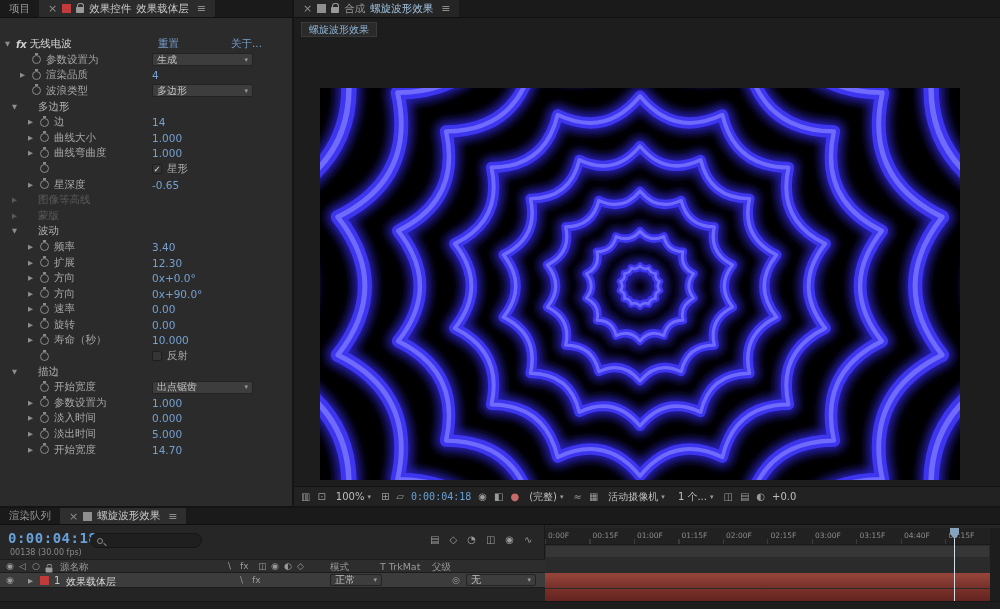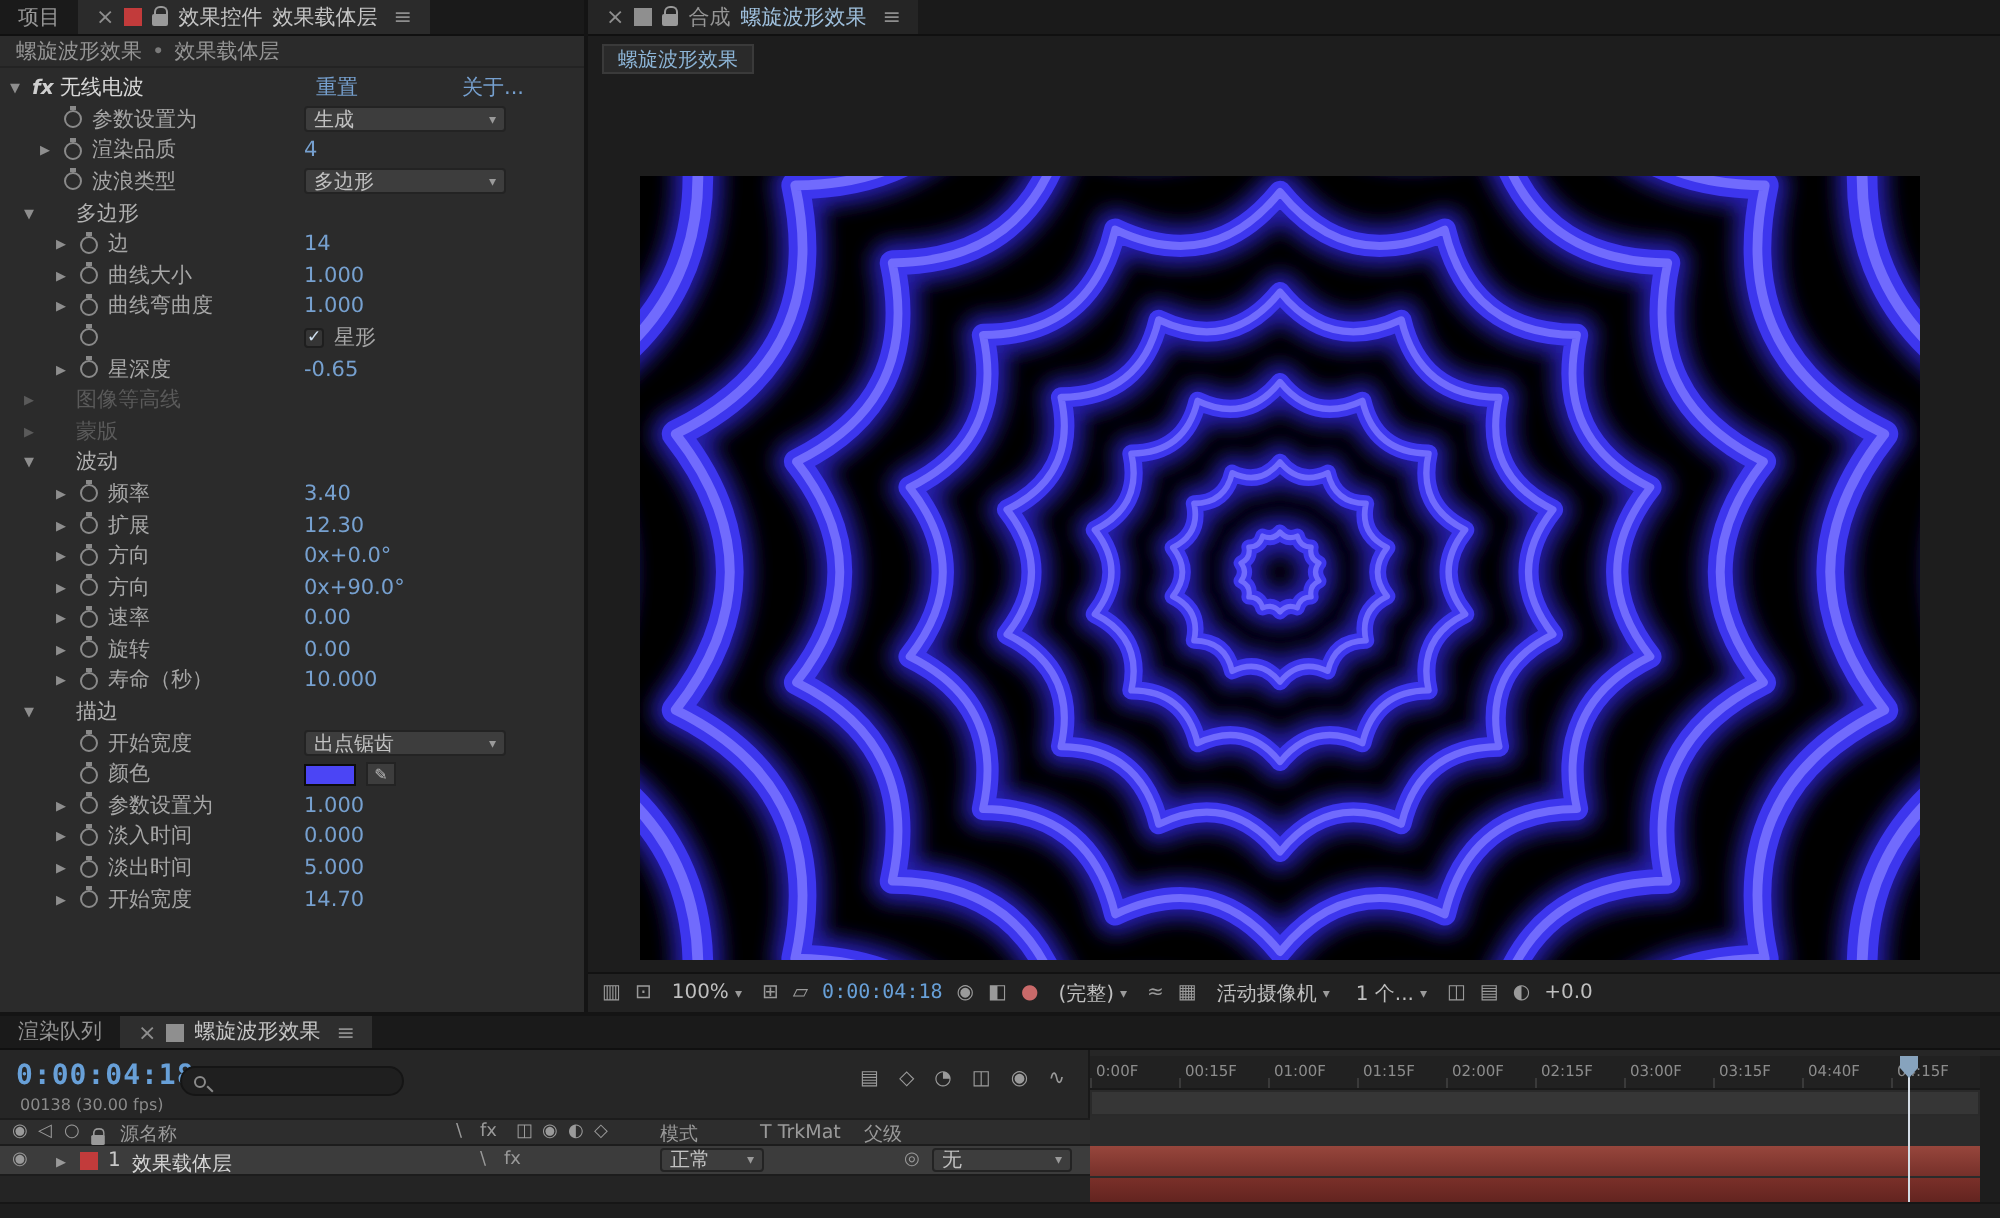--- a/index.html
+++ b/index.html
@@ -130,23 +130,20 @@
       </div>
       <div class="tab active">
         <span class="close">×</span>
         <span class="chip red"></span>
         <span class="lock-icon"></span>
         <span class="ttl">效果控件</span>
         <span class="ttl2">效果载体层</span>
         <span class="menu">≡</span>
       </div>
     </div>
-    <div class="breadcrumb">
-      <span>螺旋波形效果</span><span class="sep">•</span><span>效果载体层</span>
-    </div>
     <div class="effect-header">
       <span class="exp">▼</span>
       <span class="fxbadge">fx</span>
       <span class="fxname">无线电波</span>
       <span class="reset">重置</span>
       <span class="about">关于...</span>
     </div>
     <div id="effect-rows">
         <div class="prow">
           <span class="ind i1"></span>
@@ -307,46 +304,46 @@
         </div>
         <div class="prow">
           <span class="ind i2"></span>
           <span class="exp">▶</span>
           <span class="sw"></span>
           <span class="plabel">寿命（秒）</span>
           <span class="pvalue">
             <span class="num">10.000</span>
           </span>
         </div>
+        <div class="prow">
+          <span class="ind i2"></span>
+          <span class="exp"></span>
+          <span class="sw"></span>
+          <span class="plabel"></span>
+          <span class="pvalue">
+            <span class="cb"></span>
+            <span class="cblabel">反射</span>
+          </span>
+        </div>
         <div class="prow group">
           <span class="ind i0"></span>
           <span class="exp">▼</span>
           <span class="sw none"></span>
           <span class="plabel">描边</span>
         </div>
         <div class="prow">
           <span class="ind i2"></span>
           <span class="exp"></span>
           <span class="sw"></span>
           <span class="plabel">开始宽度</span>
           <span class="pvalue">
             <span class="dd">
               <span>出点锯齿</span>
               <span class="arr">▾</span>
             </span>
-          </span>
-        </div>
-        <div class="prow">
-          <span class="ind i2"></span>
-          <span class="exp"></span>
-          <span class="sw"></span>
-          <span class="plabel">颜色</span>
-          <span class="pvalue">
-            <span class="swatch" style="background: rgb(75, 69, 245);"></span>
-            <span class="eyed">✎</span>
           </span>
         </div>
         <div class="prow">
           <span class="ind i2"></span>
           <span class="exp">▶</span>
           <span class="sw"></span>
           <span class="plabel">参数设置为</span>
           <span class="pvalue">
             <span class="num">1.000</span>
           </span>

